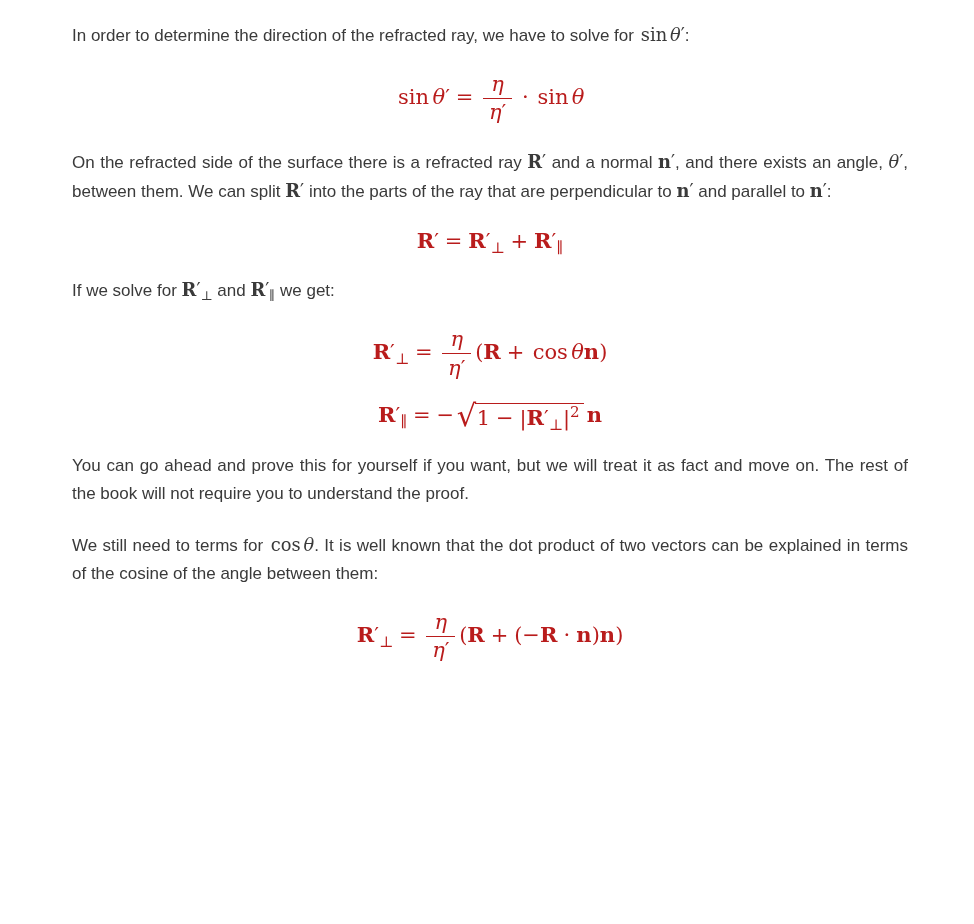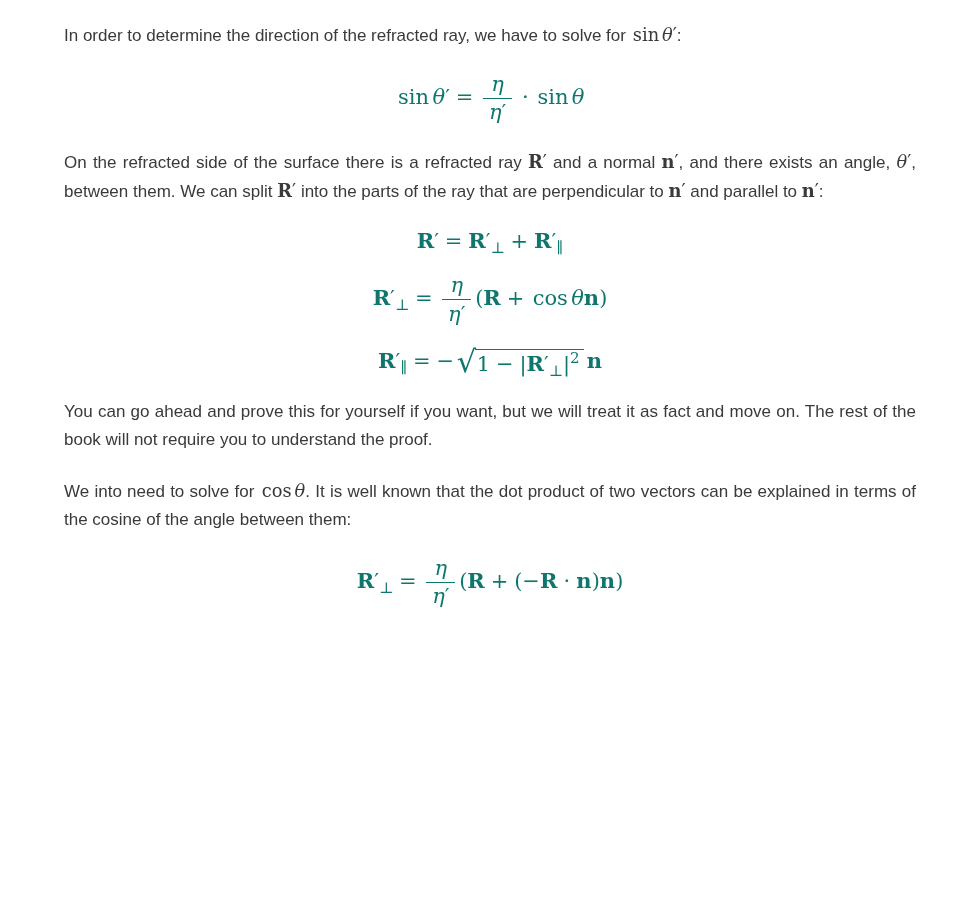--- a/index.html
+++ b/index.html
@@ -14,30 +14,30 @@
     font-family: "Liberation Sans", sans-serif;
     color: #3a3a3a;
   }
   .doc > :first-child { margin-top: 0; }
 
   
   .para {
     font-size: 17px;
     line-height: 1.64;
     text-align: justify;
-    margin: 22px 0;
+    margin: 22px 8px;
   }
 
   
   .formula {
     text-align: center;
     margin: 20px 0;
     font-size: 21px;
     font-family: "DejaVu Serif", serif;
-    color: #0f766e;
+    color: #b91c1c;
   }
 
   
   .imath {
     font-family: "DejaVu Serif", serif;
     font-size: 1.05em;
     white-space: nowrap;
   }
 
   
@@ -99,28 +99,29 @@
 
 <div class="page">
   <div class="doc">
       <p class="para"><span class="text-run">In order to determine the direction of the refracted ray, we have to solve for </span><span class="imath"><span class="m-rm">sin</span><span class="m-it">θ</span><span class="m-txt">′</span></span><span class="text-run">:</span></p>
       <div class="formula"><span class="m-rm">sin</span><span class="m-it">θ</span><span class="m-txt">′</span><span class="m-op">=</span><span class="m-frac">
           <span class="m-num"><span class="m-it">η</span></span>
           <span class="m-den"><span class="m-it">η</span><span class="m-txt">′</span></span>
         </span><span class="m-op">⋅</span><span class="m-rm">sin</span><span class="m-it">θ</span></div>
       <p class="para"><span class="text-run">On the refracted side of the surface there is a refracted ray </span><span class="imath"><span class="m-bf">R</span><span class="m-txt">′</span></span><span class="text-run"> and a normal </span><span class="imath"><span class="m-bf">n</span><span class="m-txt">′</span></span><span class="text-run">, and there exists an angle, </span><span class="imath"><span class="m-it">θ</span><span class="m-txt">′</span></span><span class="text-run">, between them. We can split </span><span class="imath"><span class="m-bf">R</span><span class="m-txt">′</span></span><span class="text-run"> into the parts of the ray that are perpendicular to </span><span class="imath"><span class="m-bf">n</span><span class="m-txt">′</span></span><span class="text-run"> and parallel to </span><span class="imath"><span class="m-bf">n</span><span class="m-txt">′</span></span><span class="text-run">:</span></p>
       <div class="formula"><span class="m-bf">R</span><span class="m-txt">′</span><span class="m-op">=</span><span class="m-bf">R</span><span class="m-txt">′</span><sub class="m-sub">⊥</sub><span class="m-op">+</span><span class="m-bf">R</span><span class="m-txt">′</span><sub class="m-sub">∥</sub></div>
+      <p class="para"><span class="text-run">If we solve for </span><span class="imath"><span class="m-bf">R</span><span class="m-txt">′</span><sub class="m-sub">⊥</sub></span><span class="text-run"> and </span><span class="imath"><span class="m-bf">R</span><span class="m-txt">′</span><sub class="m-sub">∥</sub></span><span class="text-run"> we get:</span></p>
       <div class="formula"><span class="m-bf">R</span><span class="m-txt">′</span><sub class="m-sub">⊥</sub><span class="m-op">=</span><span class="m-frac">
           <span class="m-num"><span class="m-it">η</span></span>
           <span class="m-den"><span class="m-it">η</span><span class="m-txt">′</span></span>
         </span><span class="m-txt">(</span><span class="m-bf">R</span><span class="m-op">+</span><span class="m-rm">cos</span><span class="m-it">θ</span><span class="m-bf">n</span><span class="m-txt">)</span></div>
       <div class="formula"><span class="m-bf">R</span><span class="m-txt">′</span><sub class="m-sub">∥</sub><span class="m-op">=</span><span class="m-txt">−</span><span class="m-sqrt">
           <span class="m-radical">√</span>
           <span class="m-sqrt-body"><span class="m-txt">1</span><span class="m-op">−</span><span class="m-txt">|</span><span class="m-bf">R</span><span class="m-txt">′</span><sub class="m-sub">⊥</sub><span class="m-txt">|</span><sup class="m-sup">2</sup></span>
         </span><span class="m-bf">n</span></div>
       <p class="para"><span class="text-run">You can go ahead and prove this for yourself if you want, but we will treat it as fact and move on. The rest of the book will not require you to understand the proof.</span></p>
-      <p class="para"><span class="text-run">We into need to solve for </span><span class="imath"><span class="m-rm">cos</span><span class="m-it">θ</span></span><span class="text-run">. It is well known that the dot product of two vectors can be explained in terms of the cosine of the angle between them:</span></p>
+      <p class="para"><span class="text-run">We still need to terms for </span><span class="imath"><span class="m-rm">cos</span><span class="m-it">θ</span></span><span class="text-run">. It is well known that the dot product of two vectors can be explained in terms of the cosine of the angle between them:</span></p>
       <div class="formula"><span class="m-bf">R</span><span class="m-txt">′</span><sub class="m-sub">⊥</sub><span class="m-op">=</span><span class="m-frac">
           <span class="m-num"><span class="m-it">η</span></span>
           <span class="m-den"><span class="m-it">η</span><span class="m-txt">′</span></span>
         </span><span class="m-txt">(</span><span class="m-bf">R</span><span class="m-op">+</span><span class="m-txt">(−</span><span class="m-bf">R</span><span class="m-op">⋅</span><span class="m-bf">n</span><span class="m-txt">)</span><span class="m-bf">n</span><span class="m-txt">)</span></div>
     </div>
 </div>
 
 </body></html>

